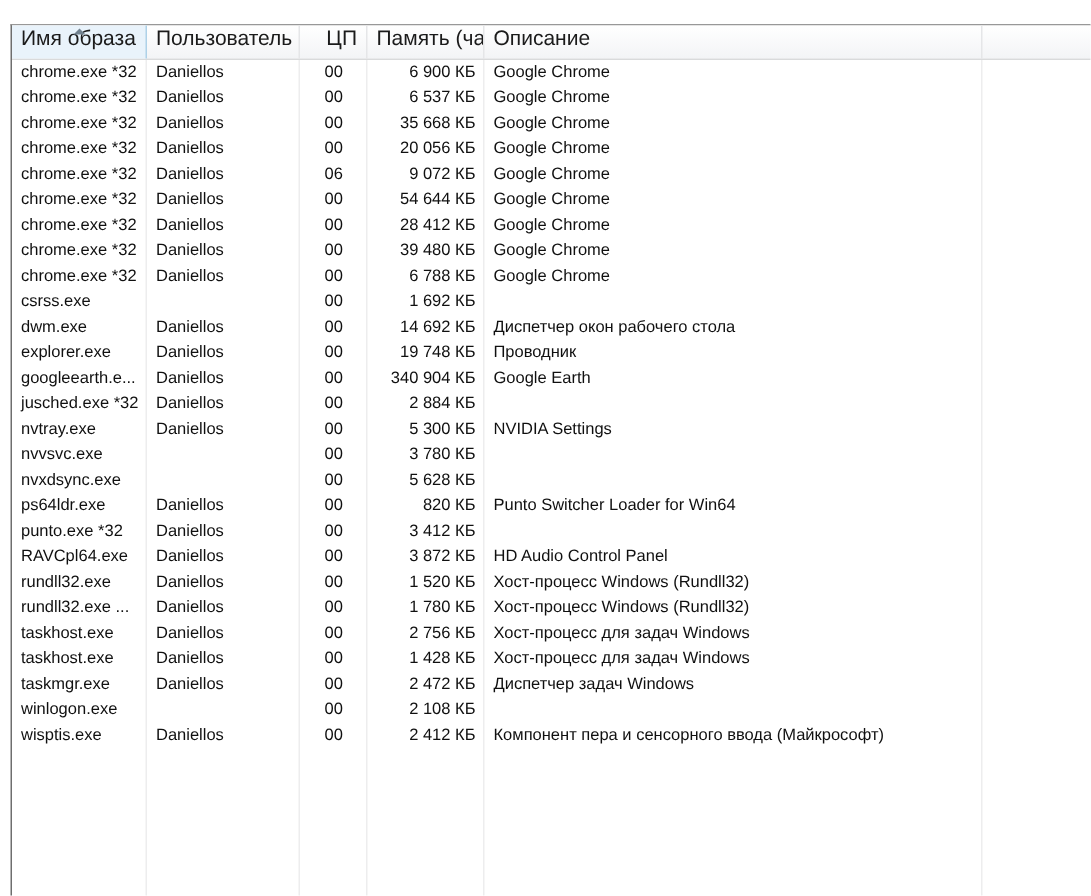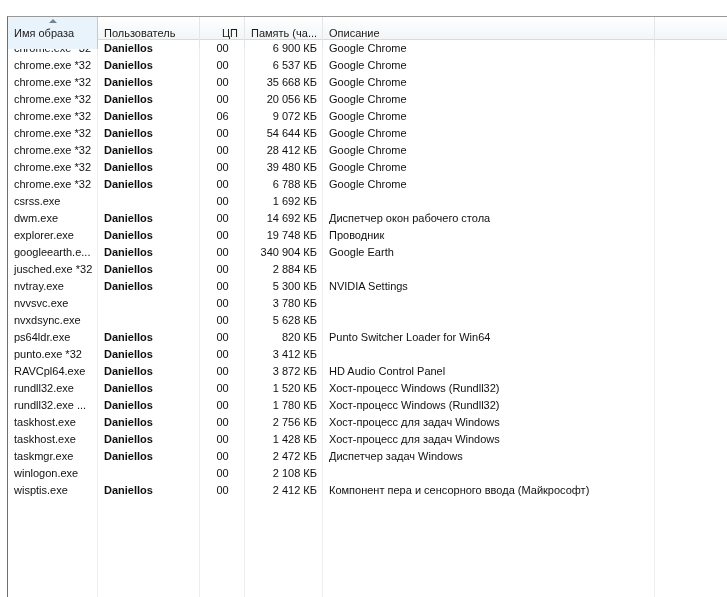--- a/index.html
+++ b/index.html
@@ -17,23 +17,23 @@
   }
   
   .header{
     display:flex;height:22px;
     background:linear-gradient(#ffffff,#f3f4f6);
     border-bottom:1px solid #d9dadb;
     position:relative;z-index:2;
   }
   .hcell{
     box-sizing:border-box;position:relative;flex:0 0 auto;
-    display:flex;align-items:center;
-    font-size:11px;color:#1b1b1b;
-    padding:16px 6px;white-space:nowrap;overflow:hidden;
+    display:flex;align-items:flex-start;
+    font-size:14px;color:#1b1b1b;
+    padding:0 6px;white-space:nowrap;overflow:hidden;
     border-right:1px solid #e5e6e8;
   }
   .hcell.sorted{
     background:#e9f3fb;
     border-right:1px solid #aed1e8;
   }
   .hcell.right{justify-content:flex-end;}
   .hcell.last{flex:1 1 auto;border-right:none;}
   .sort-arrow{
     position:absolute;top:2px;left:50%;margin-left:-4px;
@@ -49,21 +49,21 @@
     background:#ededee;z-index:0;
   }
   .vl-0{left:89px;} .vl-1{left:191px;} .vl-2{left:236px;} .vl-3{left:314px;} .vl-4{left:646px;}
   .row{display:flex;height:17px;position:relative;z-index:1;}
   .cell{
     box-sizing:border-box;flex:0 0 auto;
     font-size:11px;line-height:17px;color:#101010;
     padding:0 6px;white-space:nowrap;overflow:hidden;
   }
   .c0{width:90px;}
-  .c1{width:102px;font-weight:bold;}
+  .c1{width:102px;}
   .c2{width:45px;text-align:center;}
   .c3{width:78px;text-align:right;}
   .c4{width:332px;}
   .h0{width:90px;}
   .h1{width:102px;}
   .h2{width:45px;}
   .h3{width:78px;}
   .h4{width:332px;}
 </style>
 </head>

